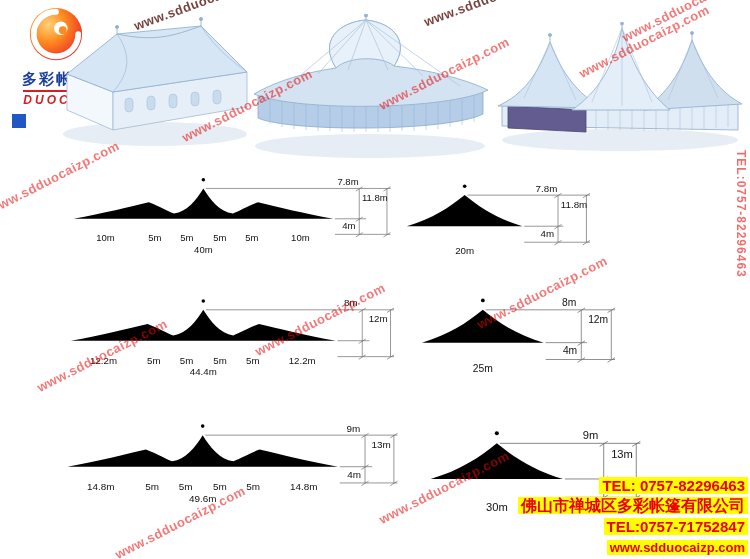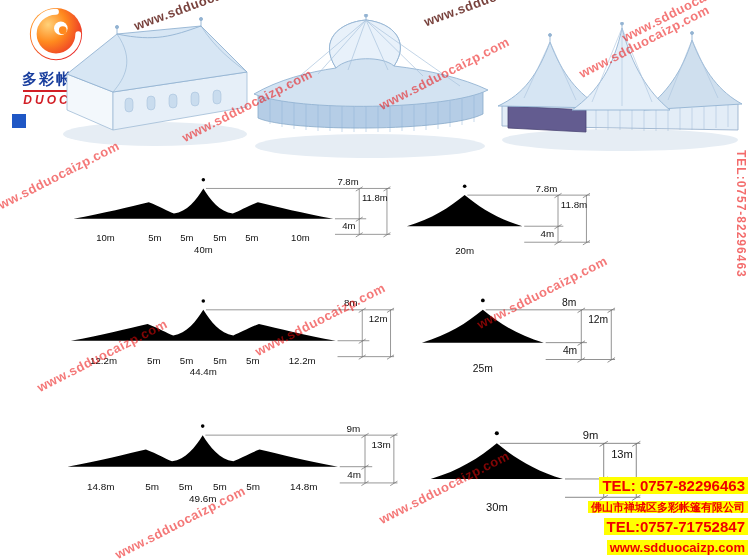--- a/index.html
+++ b/index.html
@@ -28,21 +28,21 @@
   .render{position:absolute;}
   
   .drawing{position:absolute;}
   .drawing .dim line,.drawing .dim path{stroke:#6e6e6e;stroke-width:.8;fill:none;}
   .drawing text{font-size:11px;fill:#111;text-anchor:middle;font-family:"Liberation Sans",sans-serif;}
   
   .contact{position:absolute;right:2px;bottom:1px;text-align:right;line-height:1.22;}
   .contact div{margin:1px 0;}
   .contact span{background:#ffff00;color:#ef0000;font-weight:bold;padding:0 3px;}
   .c-tel{font-size:15px;margin-left:20px;}
-  .c-company{font-size:11px;}
+  .c-company{font-size:16px;}
   .c-site{font-size:13px;}
 </style>
 </head>
 <body>
 
 <div id="page">
 
   <svg width="0" height="0" style="position:absolute">
     <defs>
       <radialGradient id="lgrad" cx="35%" cy="32%" r="75%">

